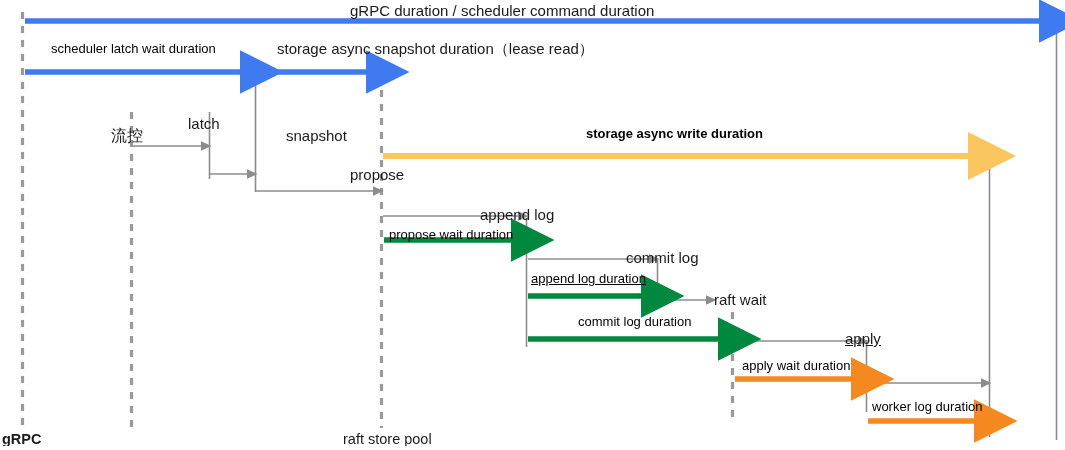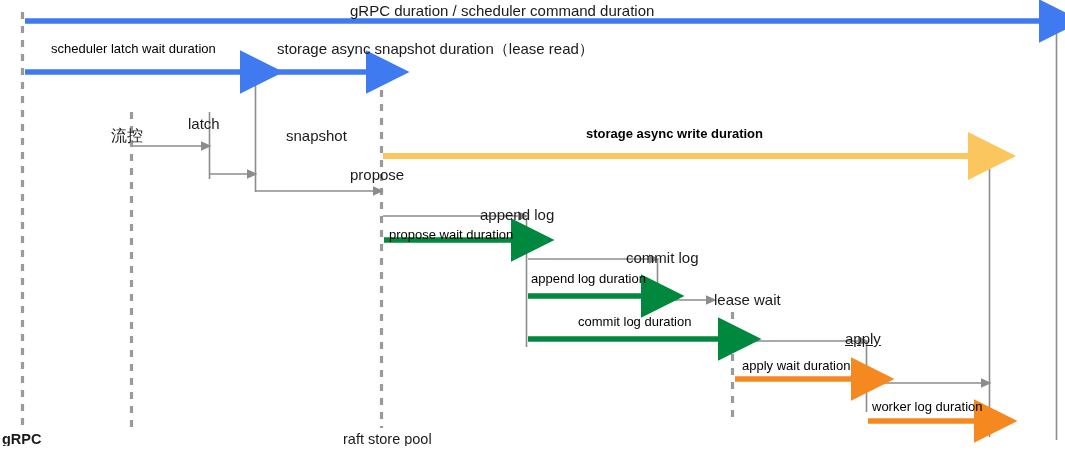--- a/index.html
+++ b/index.html
@@ -130,23 +130,23 @@
   <div class="lbl red" style="left:586px; top:127px;font-weight:bold;">storage async write duration</div>
 
   <div class="lbl big" style="left:350px; top:167px;">propose</div>
 
   <div class="lbl big" style="left:480px; top:207px;">append log</div>
 
   <div class="lbl red" style="left:389px; top:228px;">propose wait duration</div>
 
   <div class="lbl big" style="left:626px; top:250px;">commit log</div>
 
-  <div class="lbl red" style="left:531px; top:272px;">append log duration</div>
+  <div class="lbl red" style="left:531px; top:272px;text-decoration:underline;">append log duration</div>
 
-  <div class="lbl big" style="left:714px; top:292px;">lease wait</div>
+  <div class="lbl big" style="left:714px; top:292px;">raft wait</div>
 
   <div class="lbl red" style="left:578px; top:315px;">commit log duration</div>
 
   <div class="lbl big" style="left:845px; top:331px;text-decoration:underline;">apply</div>
 
   <div class="lbl red" style="left:742px; top:359px;">apply wait duration</div>
 
   <div class="lbl red" style="left:872px; top:400px;">worker log duration</div>
 
   <div class="lbl pool" style="left:2px; top:432px;font-weight:bold;">gRPC</div>

